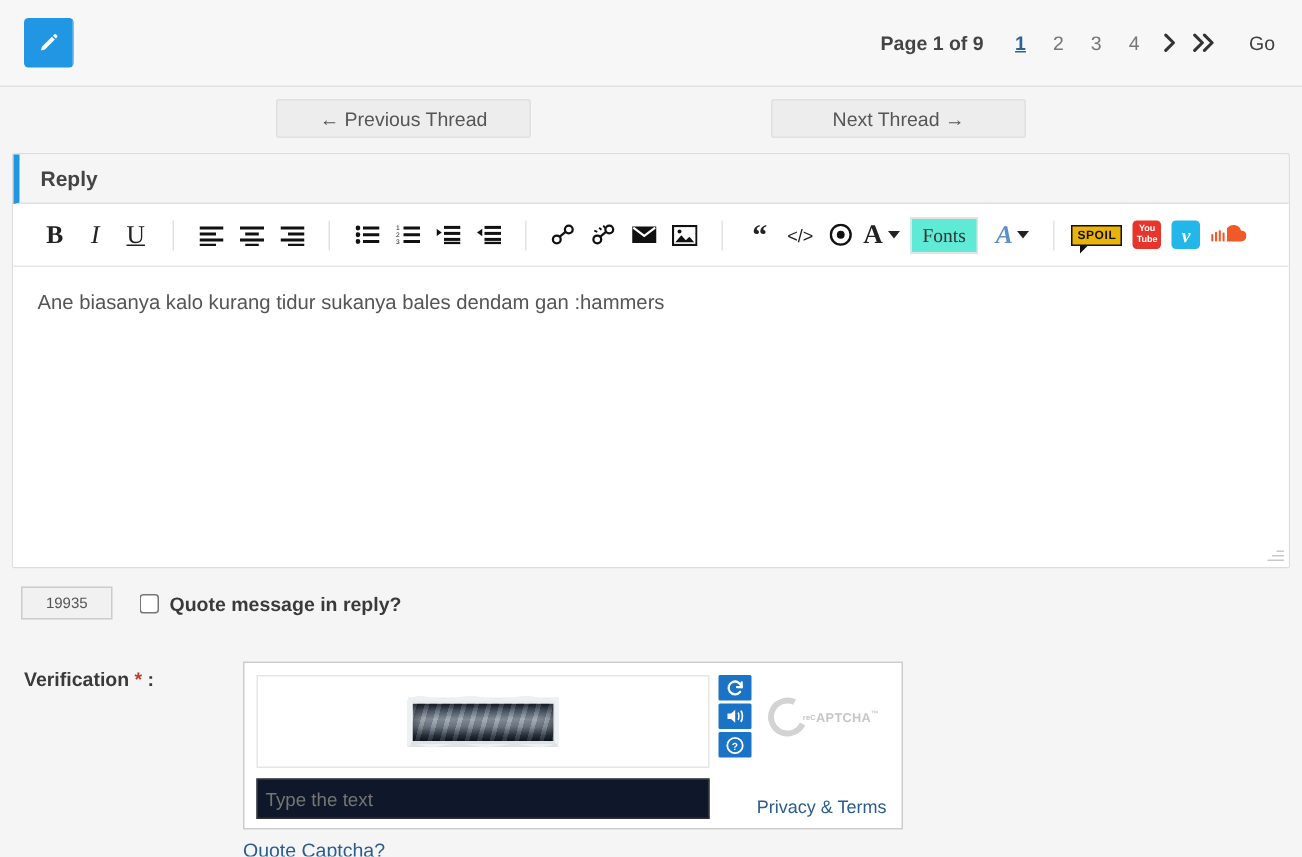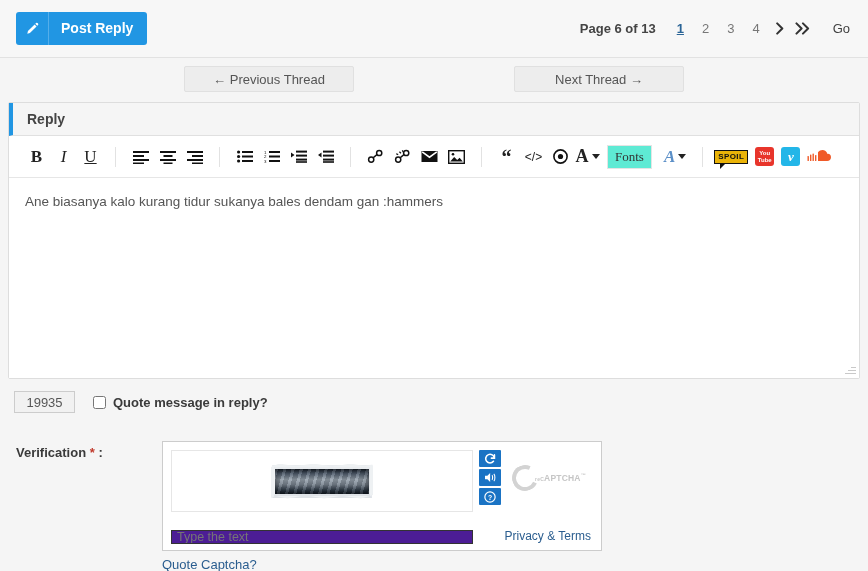--- a/index.html
+++ b/index.html
@@ -281,21 +281,21 @@
     display: flex;
     align-items: center;
     padding: 12px 0 4px 14px;
     background: #f5f5f5;
   }
   .charcount {
     width: 61px; height: 22px;
     border: 1px solid #ccc;
     background: #f1f1f1;
     color: #555;
-    font-size: 13px;
+    font-size: 10px;
     display: flex; align-items: center; justify-content: center;
     border-radius: 0;
   }
   .quote-wrap {
     display: flex; align-items: center;
     margin-left: 18px;
     cursor: pointer;
   }
   .quote-wrap input[type=checkbox] {
     width: 13px; height: 13px; margin: 0 7px 0 0;
@@ -361,30 +361,30 @@
   }
   .captcha-distort::after {
     content:"";
     position:absolute; left:-4px; right:-4px; top:-5px; bottom:-5px;
     border: 3px solid #eef1f3;
     border-radius: 2px;
     clip-path: polygon(0 10%,8% 0,24% 8%,42% 0,60% 9%,78% 0,92% 8%,100% 2%,100% 90%,88% 100%,70% 92%,52% 100%,34% 91%,16% 100%,4% 92%,0 100%);
     pointer-events:none;
   }
   .captcha-input {
-    margin-top: 18px;
+    margin-top: 7px;
     width: 100%;
-    height: 14px;
+    height: 27px;
     border: 1px solid #333;
     padding: 0 5px;
     font-size: 12.5px;
     color: #888;
     font-family: "Liberation Sans", sans-serif;
     outline: none;
-    background: #4c1d95;
+    background: #0f172a;
   }
   .captcha-right {
     width: 120px;
     display: flex;
     flex-direction: column;
     padding-left: 6px;
   }
   .cr-top { display: flex; }
   .cr-btns { display: flex; flex-direction: column; gap: 2px; }
   .cr-btn {
@@ -447,25 +447,24 @@
 
 
 <div class="topbar">
 
   <button class="postreply-btn">
     <span class="pencil-wrap">
       <svg width="13" height="13" viewBox="0 0 16 16" fill="#fff">
         <path d="M12.4 1.2a1.2 1.2 0 0 1 1.7 0l.7.7a1.2 1.2 0 0 1 0 1.7l-1 1-2.4-2.4 1-1zM10.6 3L2.4 11.2 1.6 14.4l3.2-.8L13 5.4 10.6 3z"></path>
       </svg>
     </span>
-    <span class="pr-label">Post Reply</span>
   </button>
 
   <div class="pager">
-    <span class="pg-label">Page 6 of 13</span>
+    <span class="pg-label">Page 1 of 9</span>
     <a class="pg-num active" href="#">1</a>
     <a class="pg-num" href="#">2</a>
     <a class="pg-num" href="#">3</a>
     <a class="pg-num" href="#">4</a>
     <a class="pg-arrow" href="#">
       <svg width="11" height="13" viewBox="0 0 10 14" fill="none" stroke="#333" stroke-width="2.2" stroke-linecap="round" stroke-linejoin="round">
           <path d="M2.5 1.5L8 7l-5.5 5.5"></path>
         </svg>
     </a>
     <a class="pg-arrow" href="#">

